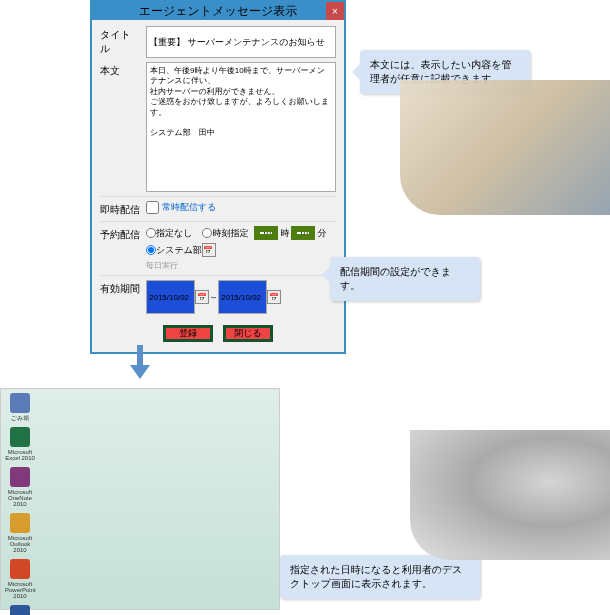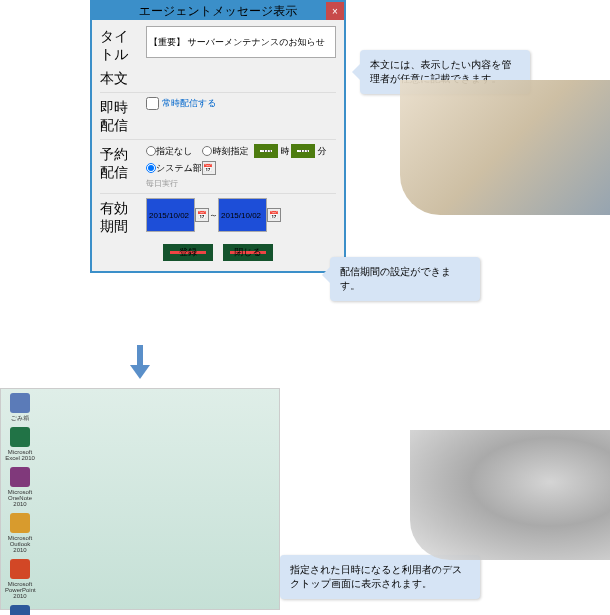--- a/index.html
+++ b/index.html
@@ -5,33 +5,33 @@
 *{box-sizing:border-box;margin:0;padding:0;font-family:"MS PGothic","Meiryo",sans-serif}
 body{width:610px;height:615px;background:#fff;position:relative;overflow:hidden}
 
 
 .dialog1{position:absolute;left:90px;top:0;width:256px;border:2px solid #3b8fc9;background:#f0f0f0;font-size:9px}
 .titlebar{background:#3b8fc9;color:#000;height:18px;display:flex;align-items:center;padding:0 4px;position:relative}
 .titlebar-text{flex:1;text-align:center;font-size:12px}
 .close-btn{position:absolute;right:0;top:0;width:18px;height:18px;background:#c84a4a;color:#fff;display:flex;align-items:center;justify-content:center;font-size:10px;cursor:pointer}
 .dlg-body{padding:6px 8px;background:#f0f0f0}
 .row{display:flex;gap:6px;margin-bottom:4px;align-items:flex-start}
-.lbl{width:40px;color:#000;font-size:14px;padding-top:2px}
+.lbl{width:40px;color:#000;font-size:10px;padding-top:2px}
 .title-input{flex:1;border:1px solid #aaa;background:#fff;padding:1px 2px;font-size:9px;height:32px}
 .body-text{flex:1;border:1px solid #aaa;background:#fff;padding:3px;font-size:8px;height:130px;line-height:1.3;white-space:pre-line}
 .section{border-top:1px solid #ddd;padding-top:4px;margin-top:4px}
 .chk-row{display:flex;align-items:center;gap:3px;font-size:9px;color:#06c;margin-left:46px}
 .radio-row{display:flex;align-items:center;gap:0;margin-bottom:3px}
 .radio-row input[type=radio]{width:10px;height:10px}
 .time-sel{display:inline-flex;align-items:center;gap:2px}
 .time-box{width:24px;height:14px;border:6px solid #4d7c0f;background:#fff;font-size:8px;text-align:center}
 .date-box{width:49px;height:14px;border:1px solid #aaa;background:#1d4ed8;font-size:8px;padding:16px 2px}
 .cal-btn{width:14px;height:14px;border:1px solid #888;background:#eee;font-size:8px;display:inline-flex;align-items:center;justify-content:center}
 .btn-row{display:flex;justify-content:center;gap:10px;margin-top:8px;padding-bottom:4px}
-.dlg-btn{width:50px;height:17px;border:7px solid #14532d;background:#ef4444;font-size:9px;display:flex;align-items:center;justify-content:center;cursor:pointer}
+.dlg-btn{width:50px;height:17px;border:3px solid #14532d;background:#ef4444;font-size:9px;display:flex;align-items:center;justify-content:center;cursor:pointer}
 .gray-text{color:#999;font-size:8px;}
 
 
 .callout{position:absolute;background:#d6e4f5;border-radius:4px;padding:8px 10px;font-size:10px;line-height:1.4;box-shadow:1px 1px 3px rgba(0,0,0,0.2)}
 .callout1{left:360px;top:50px;width:170px}
 .callout2{left:330px;top:257px;width:150px}
 .callout3{left:280px;top:555px;width:200px}
 .callout::before{content:"";position:absolute;width:0;height:0}
 .callout1::before{left:-16px;top:14px;border:8px solid transparent;border-right-color:#d6e4f5}
 .callout2::before{left:-16px;top:10px;border:8px solid transparent;border-right-color:#d6e4f5}
@@ -66,20 +66,25 @@
     <span class="titlebar-text">エージェントメッセージ表示</span>
     <span class="close-btn">×</span>
   </div>
   <div class="dlg-body">
     <div class="row">
       <span class="lbl">タイトル</span>
       <input class="title-input" value="【重要】 サーバーメンテナンスのお知らせ" style="">
     </div>
     <div class="row">
       <span class="lbl">本文</span>
+      <div class="body-text">本日、午後9時より午後10時まで、サーバーメンテナンスに伴い、
+社内サーバーの利用ができません。
+ご迷惑をおかけ致しますが、よろしくお願いします。
+
+システム部　田中</div>
     </div>
 
     <div class="section">
       <div class="row">
         <span class="lbl">即時配信</span>
         <label class="chk-row" style="margin-left:0">
           <input type="checkbox" style="">
           <span>常時配信する</span>
         </label>
       </div>

